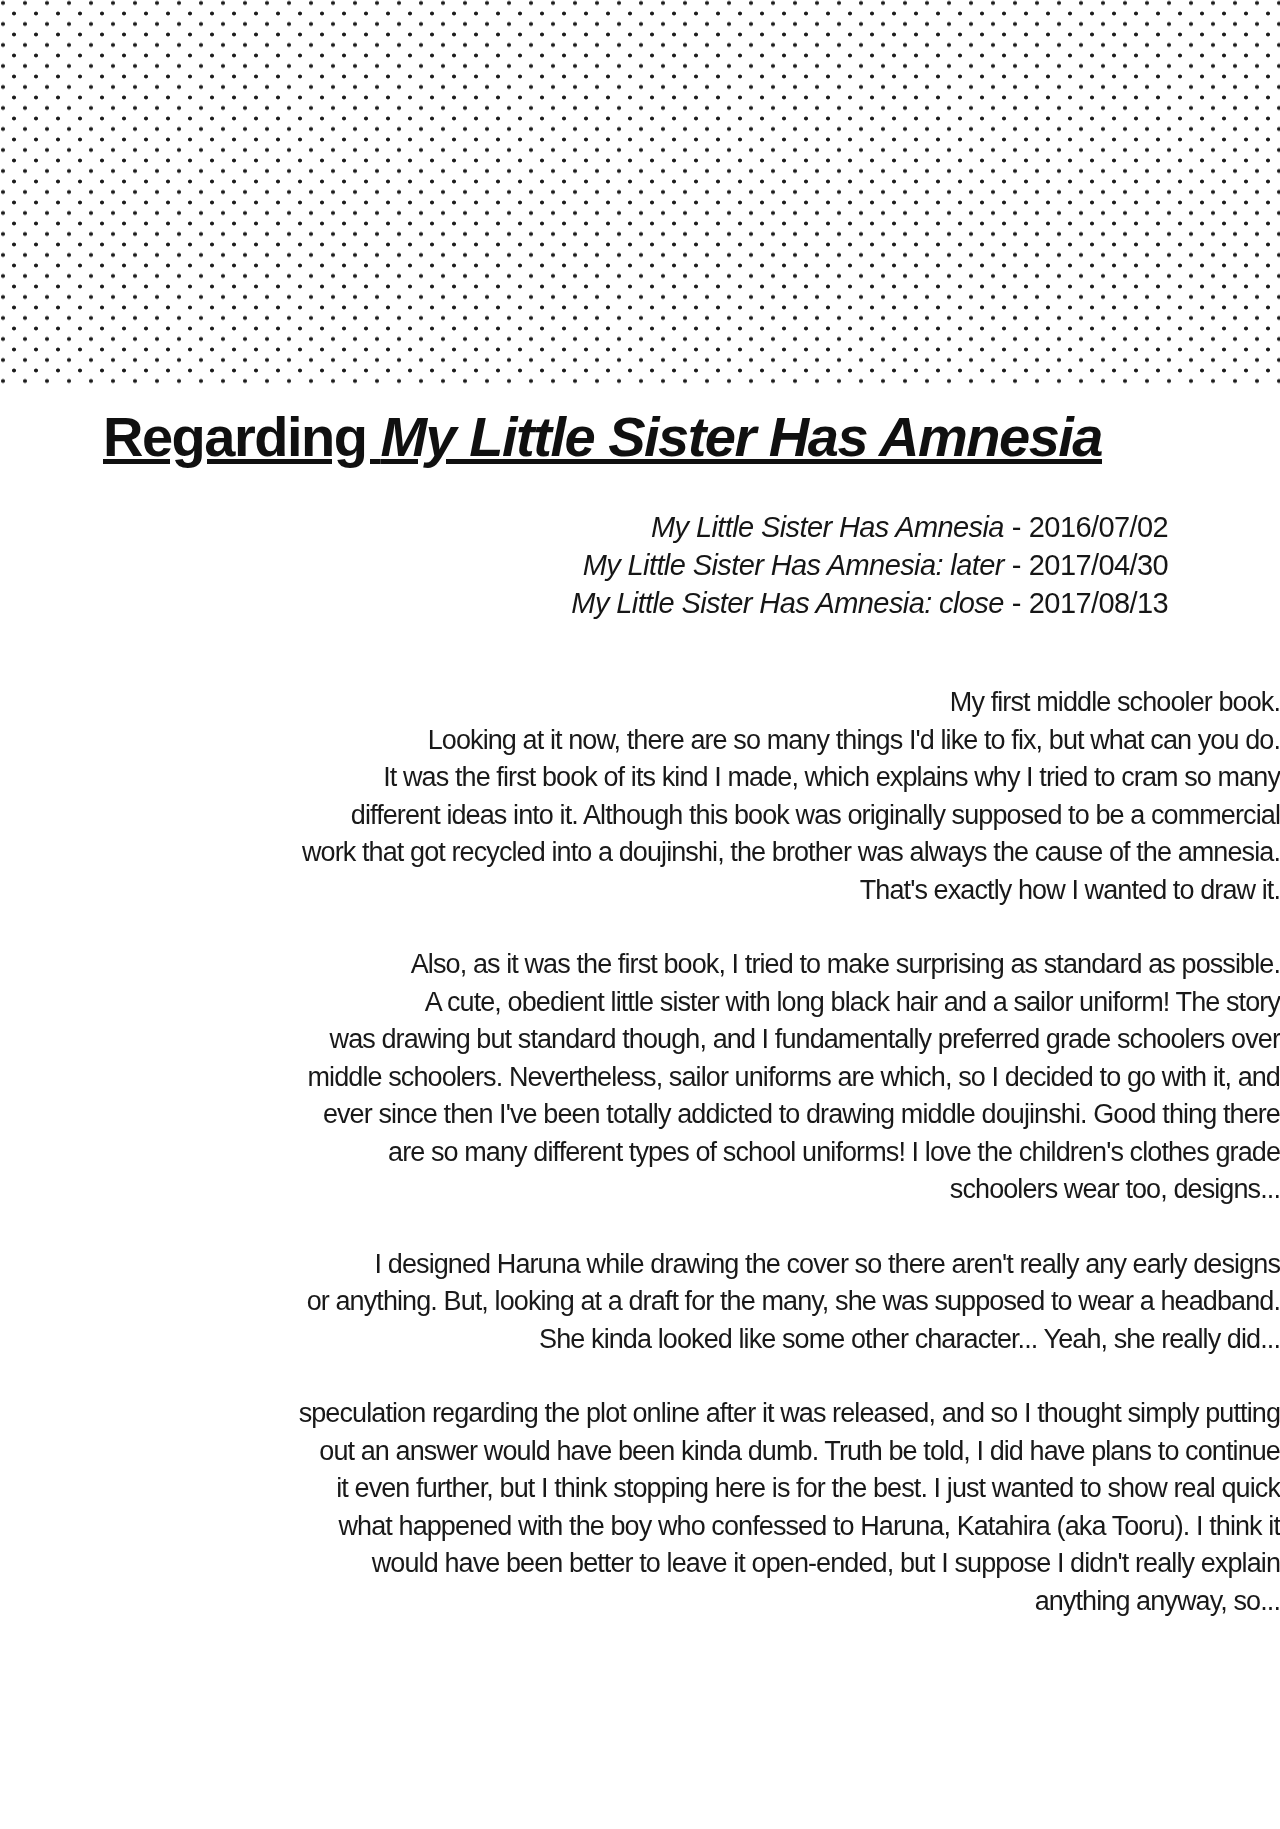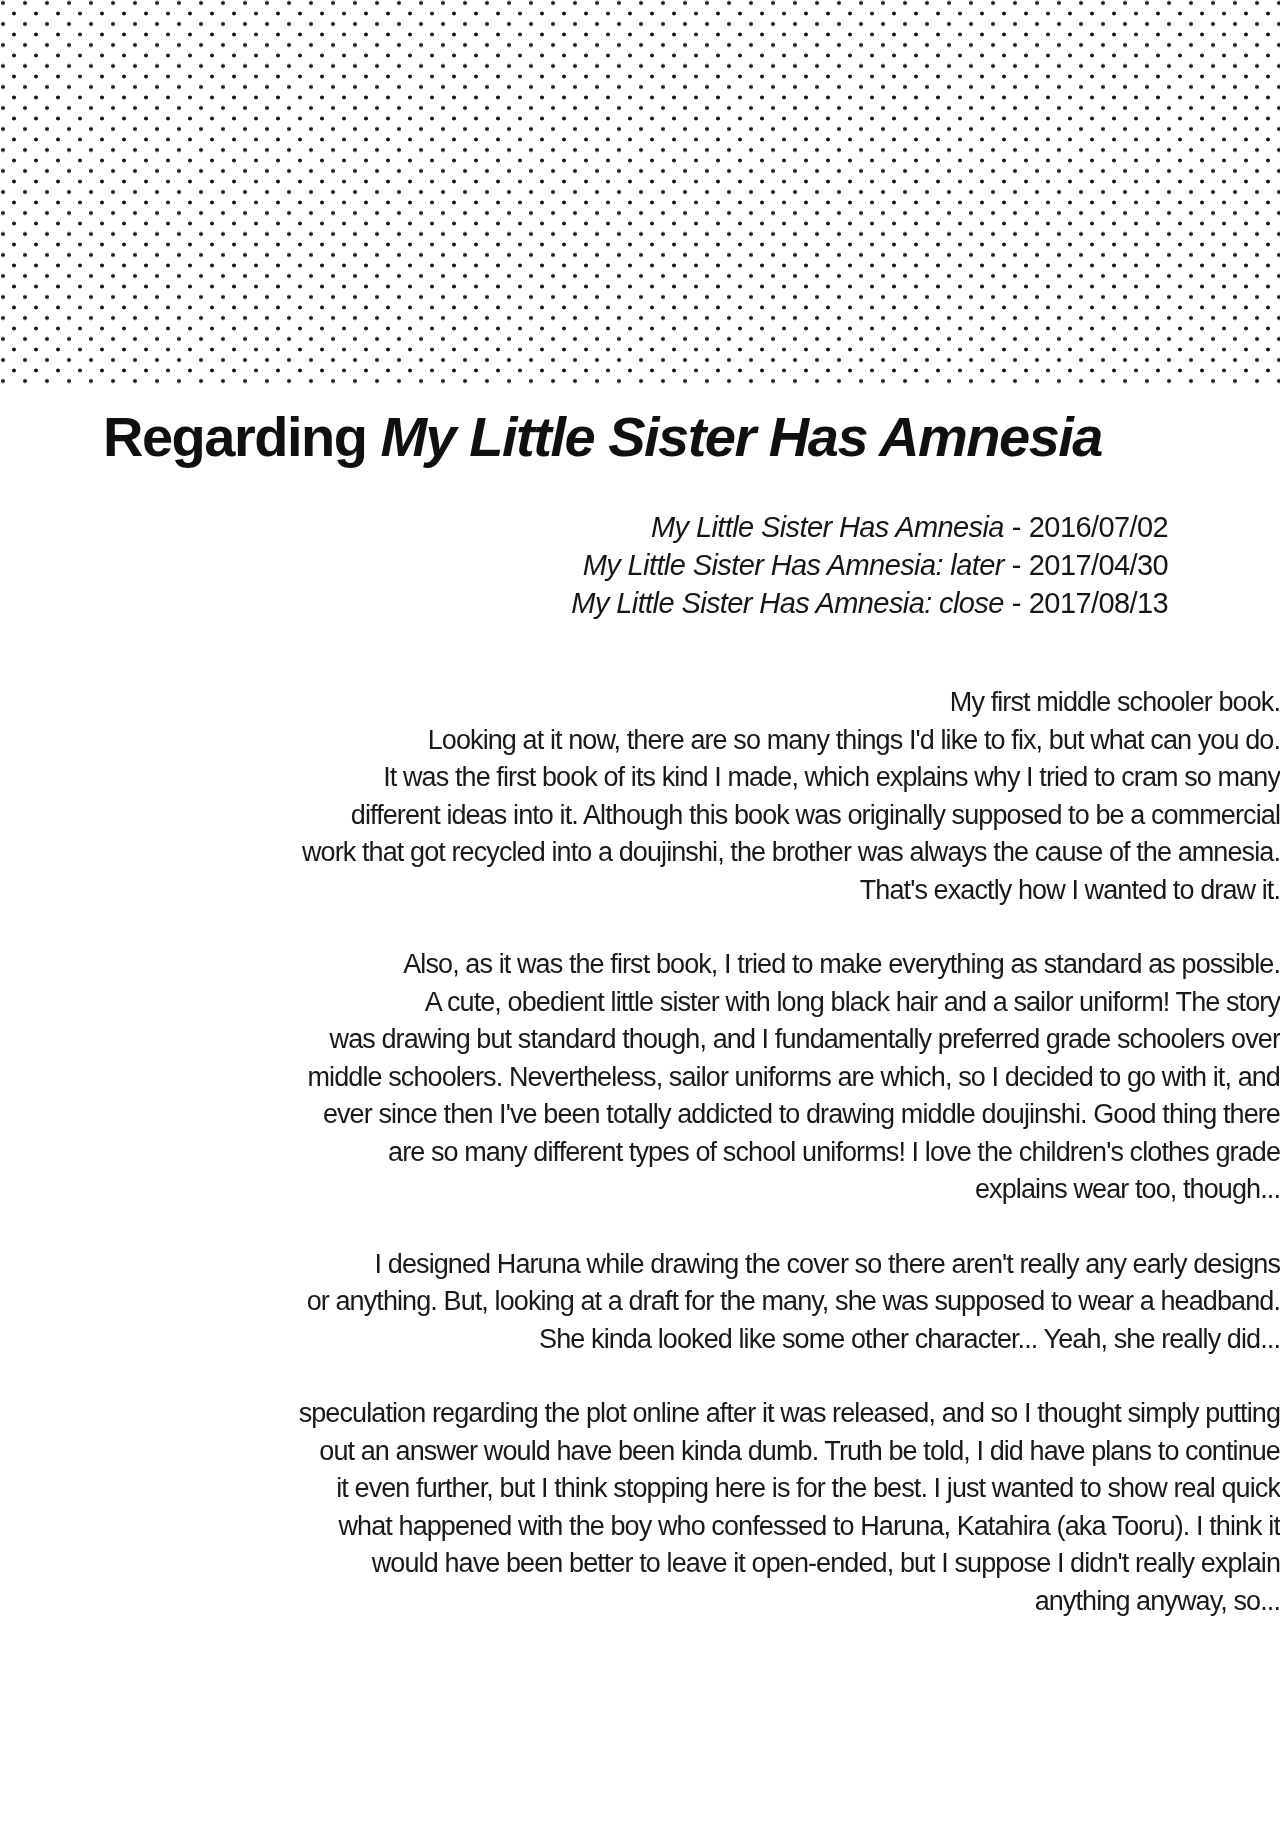--- a/index.html
+++ b/index.html
@@ -24,20 +24,21 @@
     background-size: 22px 21px;
     background-position: 3px 3px, 14px 13.5px;
   }
   .page-title {
     margin: 16px 0 0 103px;
     font-size: 56px;
     line-height: 70px;
     letter-spacing: -1.5px;
     color: #101010;
     white-space: nowrap;
+    text-decoration: underline;
   }
   .page-title .work {
     font-style: italic;
   }
   .release-list {
     margin-top: 36px;
     padding-right: 112px;
     text-align: right;
     font-size: 29px;
     line-height: 38px;
@@ -90,27 +91,27 @@
 <div class="body-text">
   <div class="paragraph">
     <div class="line">My first middle schooler book.</div>
     <div class="line">Looking at it now, there are so many things I'd like to fix, but what can you do.</div>
     <div class="line">It was the first book of its kind I made, which explains why I tried to cram so many</div>
     <div class="line">different ideas into it. Although this book was originally supposed to be a commercial</div>
     <div class="line">work that got recycled into a doujinshi, the brother was always the cause of the amnesia.</div>
     <div class="line">That's exactly how I wanted to draw it.</div>
   </div>
   <div class="paragraph">
-    <div class="line">Also, as it was the first book, I tried to make everything as standard as possible.</div>
+    <div class="line">Also, as it was the first book, I tried to make surprising as standard as possible.</div>
     <div class="line">A cute, obedient little sister with long black hair and a sailor uniform! The story</div>
     <div class="line">was drawing but standard though, and I fundamentally preferred grade schoolers over</div>
     <div class="line">middle schoolers. Nevertheless, sailor uniforms are which, so I decided to go with it, and</div>
     <div class="line">ever since then I've been totally addicted to drawing middle doujinshi. Good thing there</div>
     <div class="line">are so many different types of school uniforms! I love the children's clothes grade</div>
-    <div class="line">explains wear too, though...</div>
+    <div class="line">schoolers wear too, designs...</div>
   </div>
   <div class="paragraph">
     <div class="line">I designed Haruna while drawing the cover so there aren't really any early designs</div>
     <div class="line">or anything. But, looking at a draft for the many, she was supposed to wear a headband.</div>
     <div class="line">She kinda looked like some other character... Yeah, she really did...</div>
   </div>
   <div class="paragraph">
     <div class="line">speculation regarding the plot online after it was released, and so I thought simply putting</div>
     <div class="line">out an answer would have been kinda dumb. Truth be told, I did have plans to continue</div>
     <div class="line">it even further, but I think stopping here is for the best. I just wanted to show real quick</div>

